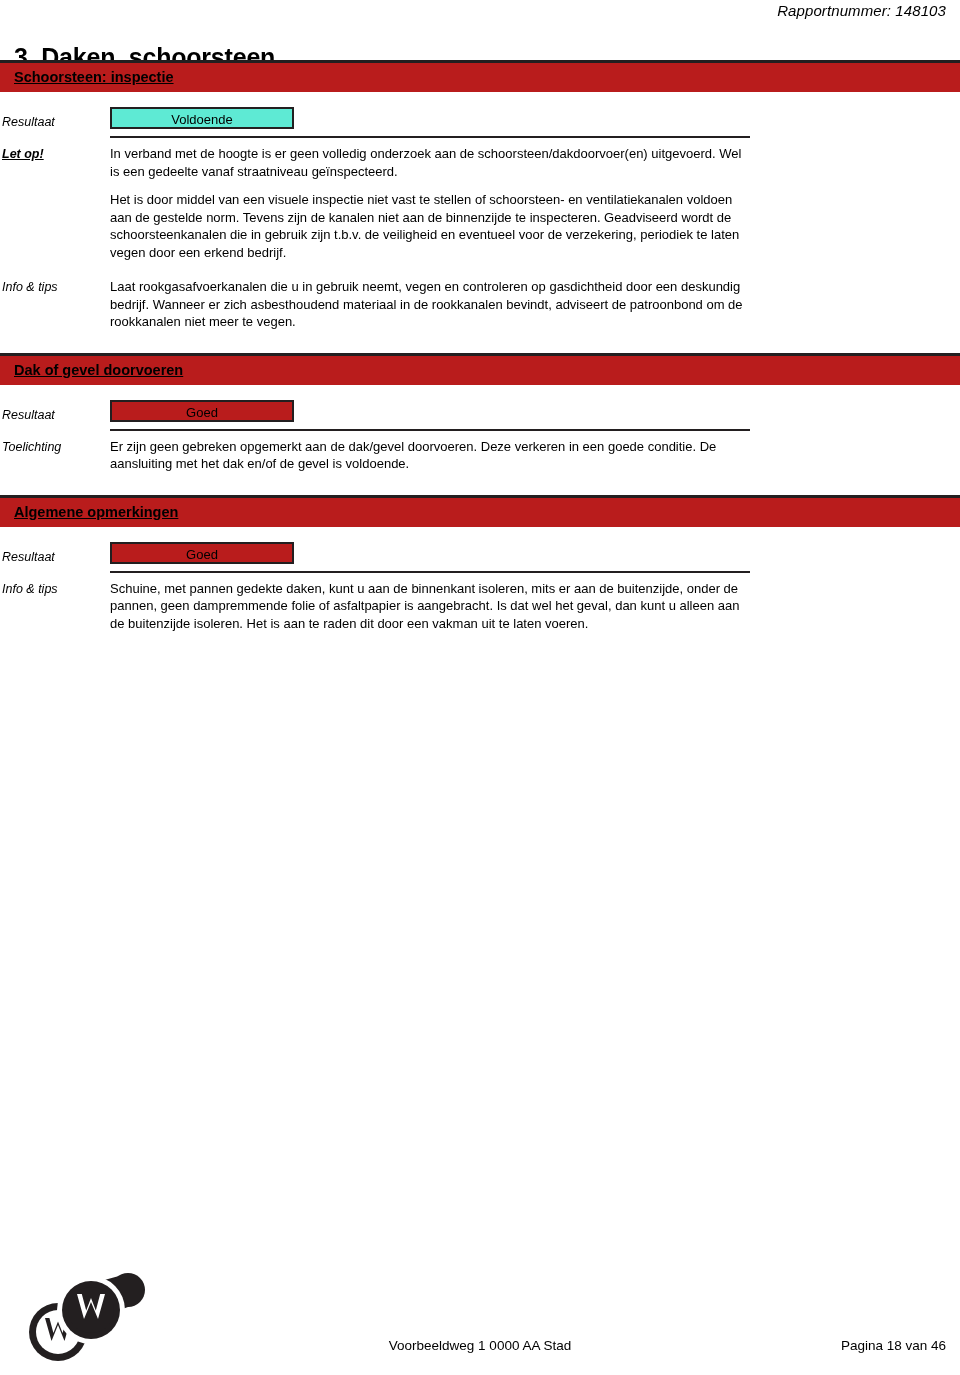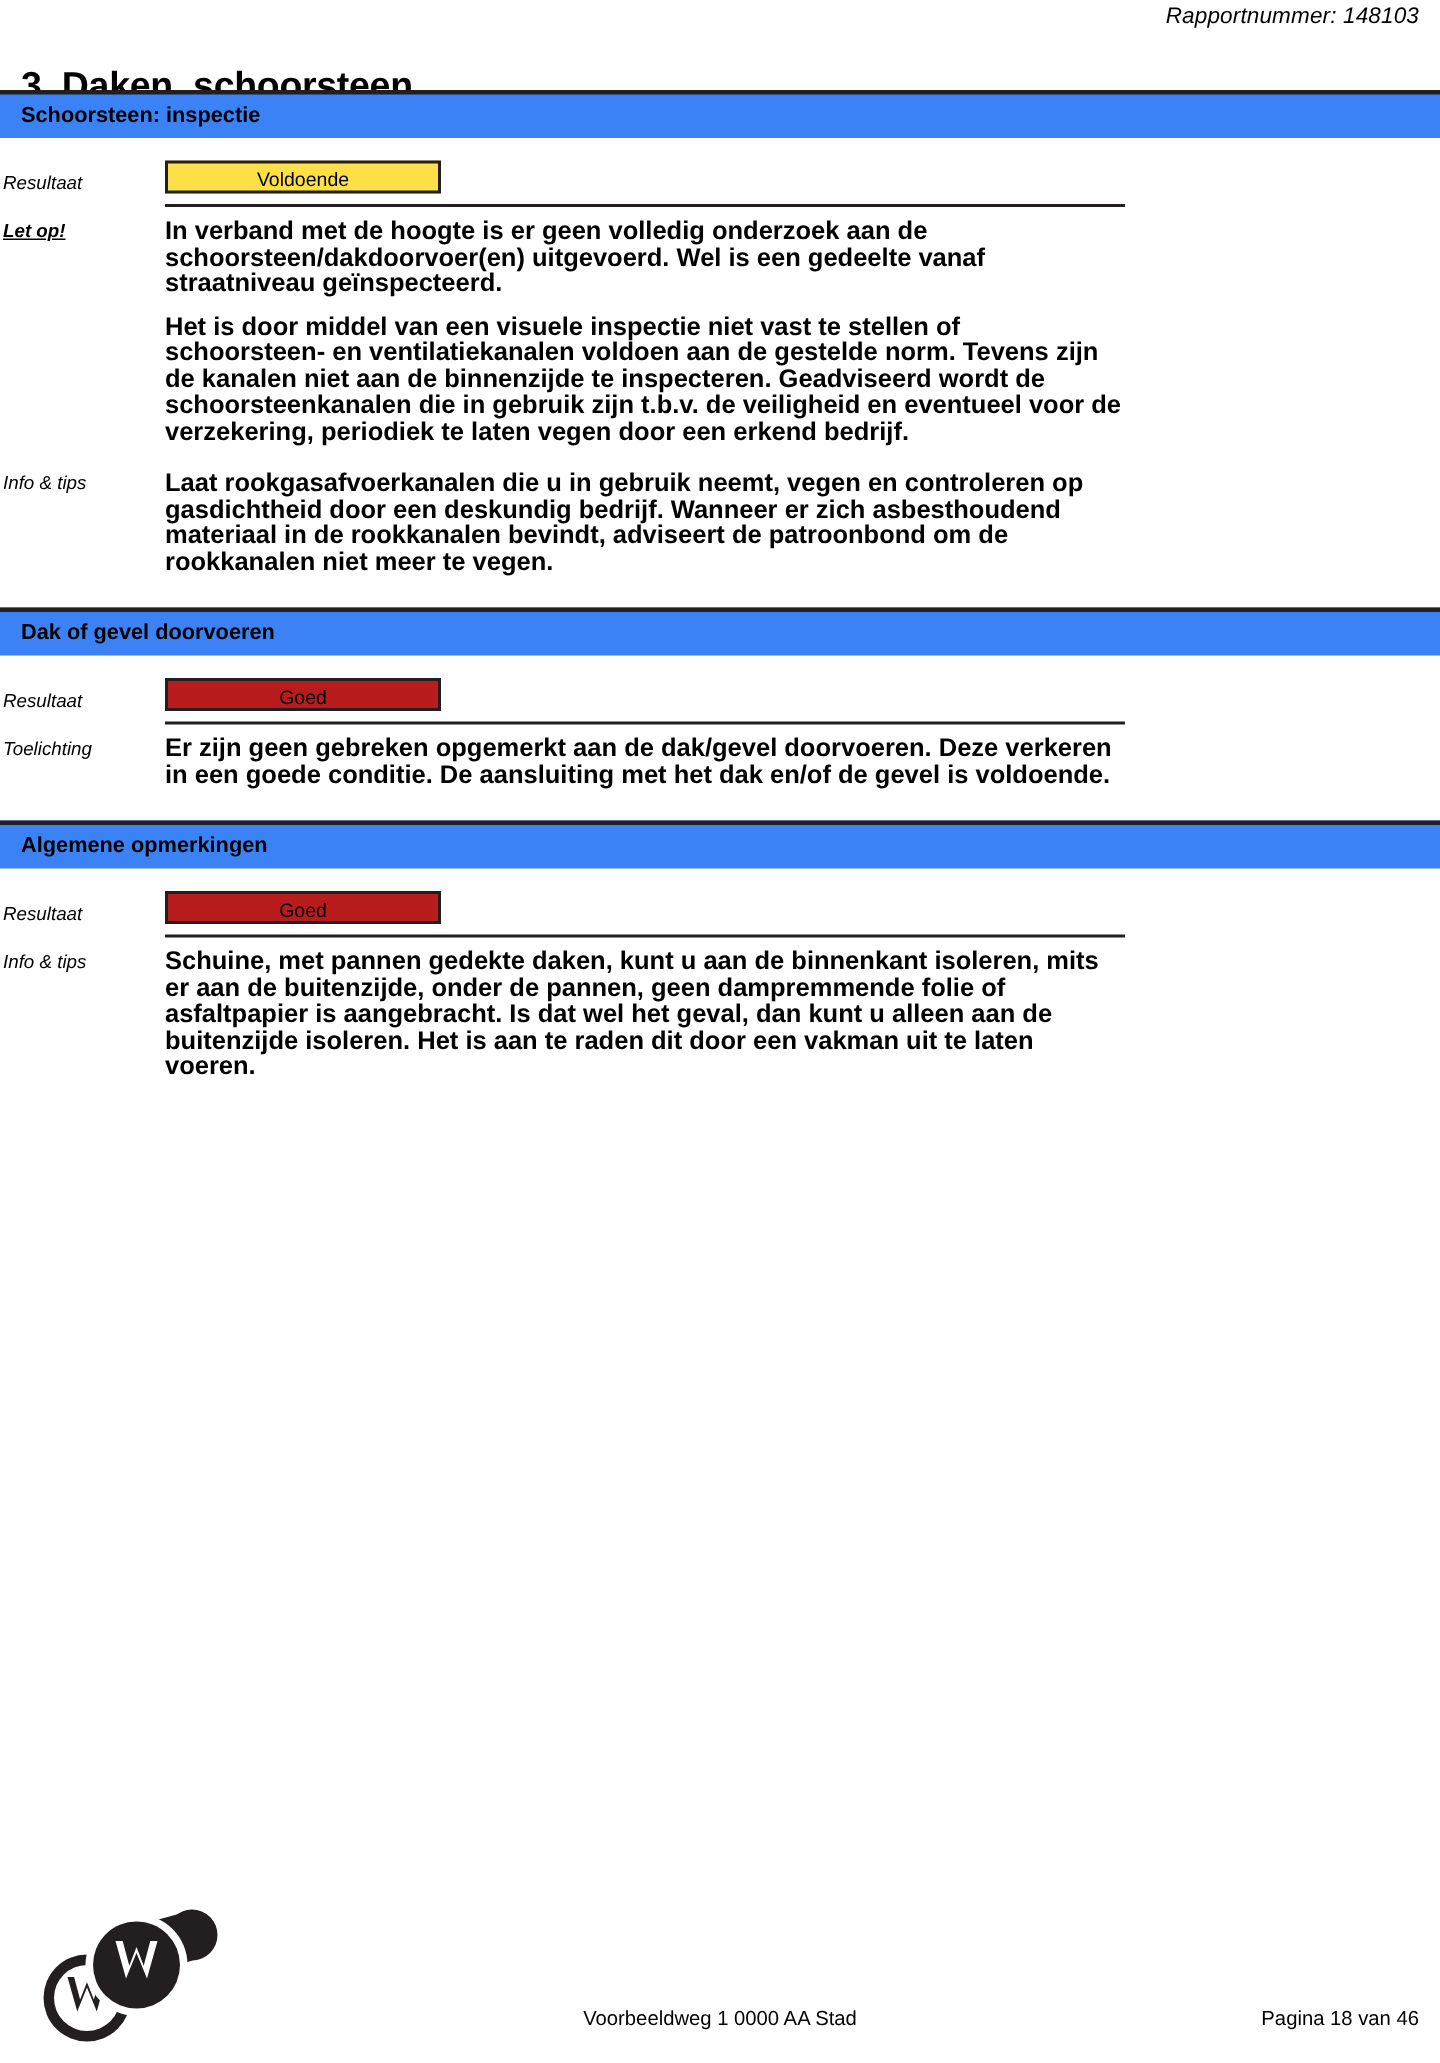--- a/index.html
+++ b/index.html
@@ -46,26 +46,27 @@
   
   .content {
     position: absolute;
     top: 60px;
     left: 0;
     width: 960px;
   }
 
   
   .section-header {
-    background: #3b82f6;
+    background: #b91c1c;
     border-top: 3px solid #231f20;
     padding: 6px 0 7px 14px;
     font-size: 14.5px;
     font-weight: bold;
     letter-spacing: 0px;
+    text-decoration: underline;
   }
 
   
   .row {
     display: flex;
     align-items: flex-start;
     position: relative;
   }
   .row-label {
     width: 110px;
@@ -97,44 +98,43 @@
   .badge {
     display: block;
     width: 184px;
     height: 22px;
     line-height: 22px;
     text-align: center;
     border: 2px solid #231f20;
     font-size: 13px;
     box-sizing: border-box;
   }
-  .badge.voldoende { background: #fde047; }
+  .badge.voldoende { background: #5eead4; }
   .badge.goed      { background: #b91c1c; }
 
   
   .divider {
     border-top: 2px solid #231f20;
     margin-left: 110px;
     margin-right: 210px;
     margin-top: 6px;
   }
 
   
   .text-row {
     padding-top: 7px;
     padding-bottom: 10px;
   }
   .text-row .row-label {
     padding-top: 1px;
   }
   .para {
-    font-size: 17px;
+    font-size: 13px;
     line-height: 17.5px;
     margin: 0 0 11px 0;
-    font-weight: bold;
   }
   .para:last-child { margin-bottom: 0; }
 
   .block-gap { height: 12px; }
 
   
   .footer {
     position: absolute;
     left: 0;
     bottom: 0;

